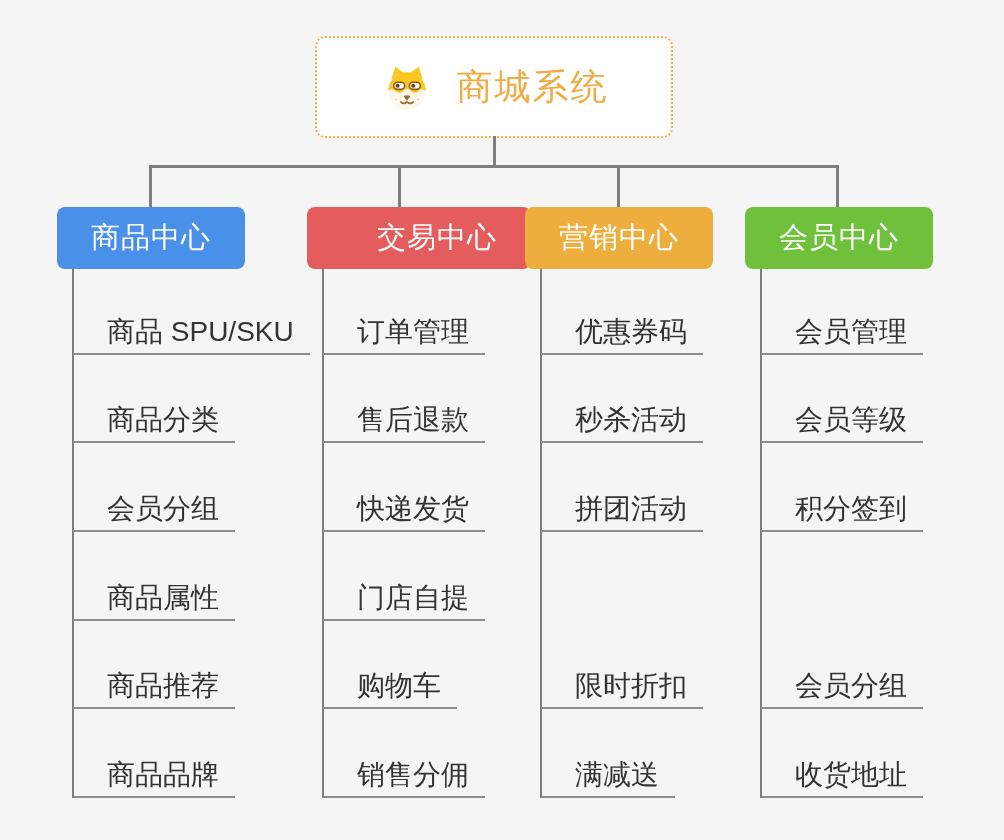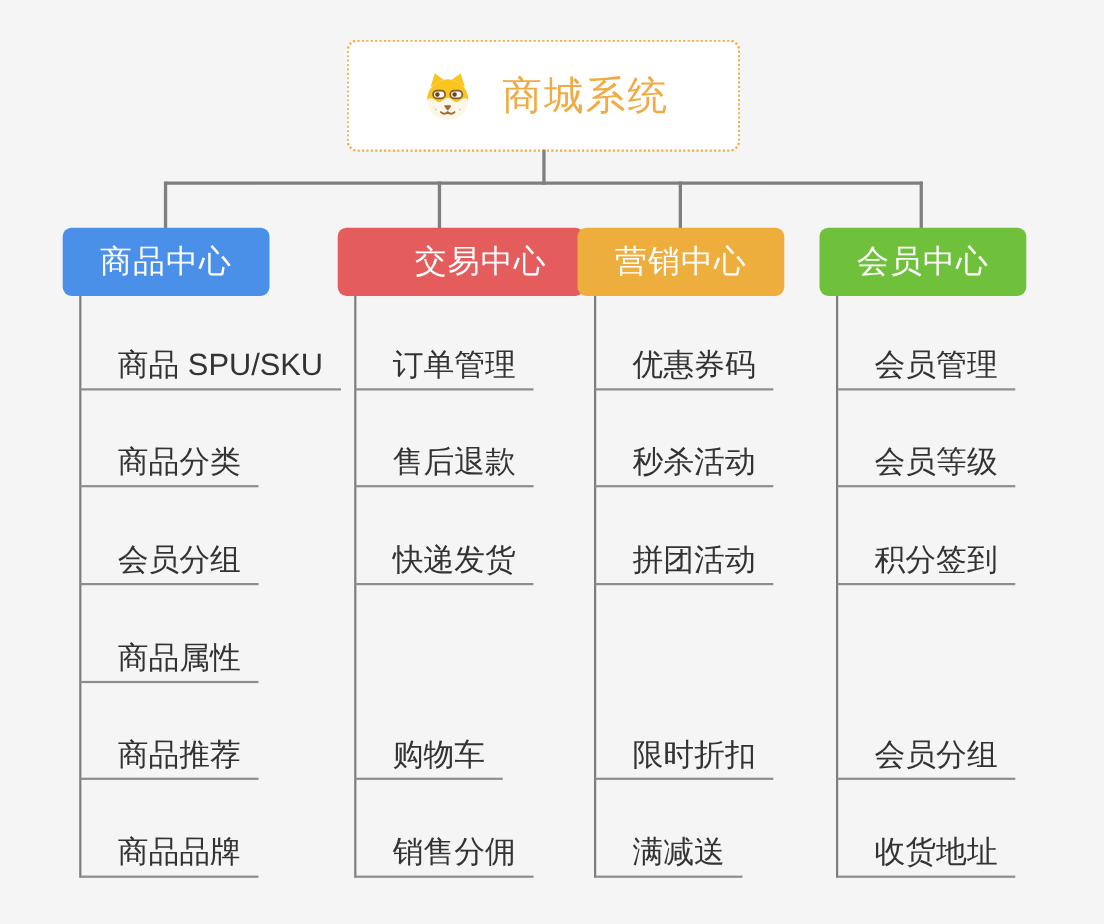--- a/index.html
+++ b/index.html
@@ -154,20 +154,21 @@
   </div>
 
   <div class="branch branch-pos-1">
     <div class="branch-header" style="background-color: rgb(228, 92, 92); padding-left: 36px;">
       <span>交易中心</span>
     </div>
     <div class="trunk"></div>
     <div class="leaf leaf-0">订单管理</div>
     <div class="leaf leaf-1">售后退款</div>
     <div class="leaf leaf-2">快递发货</div>
+    <div class="leaf leaf-3">门店自提</div>
     <div class="leaf leaf-4">购物车</div>
     <div class="leaf leaf-5">销售分佣</div>
   </div>
 
   <div class="branch branch-pos-2">
     <div class="branch-header" style="background-color: rgb(238, 174, 61);">
       <span>营销中心</span>
     </div>
     <div class="trunk"></div>
     <div class="leaf leaf-0">优惠券码</div>

